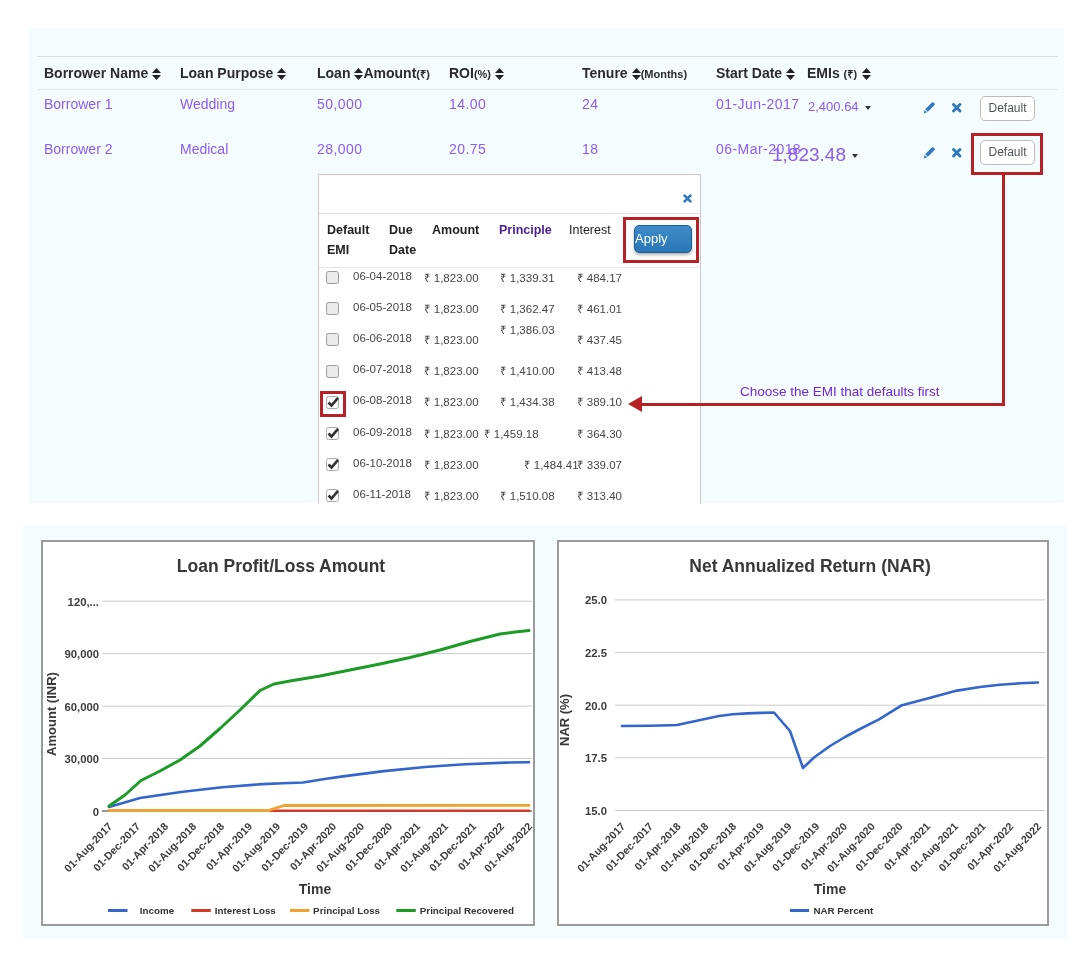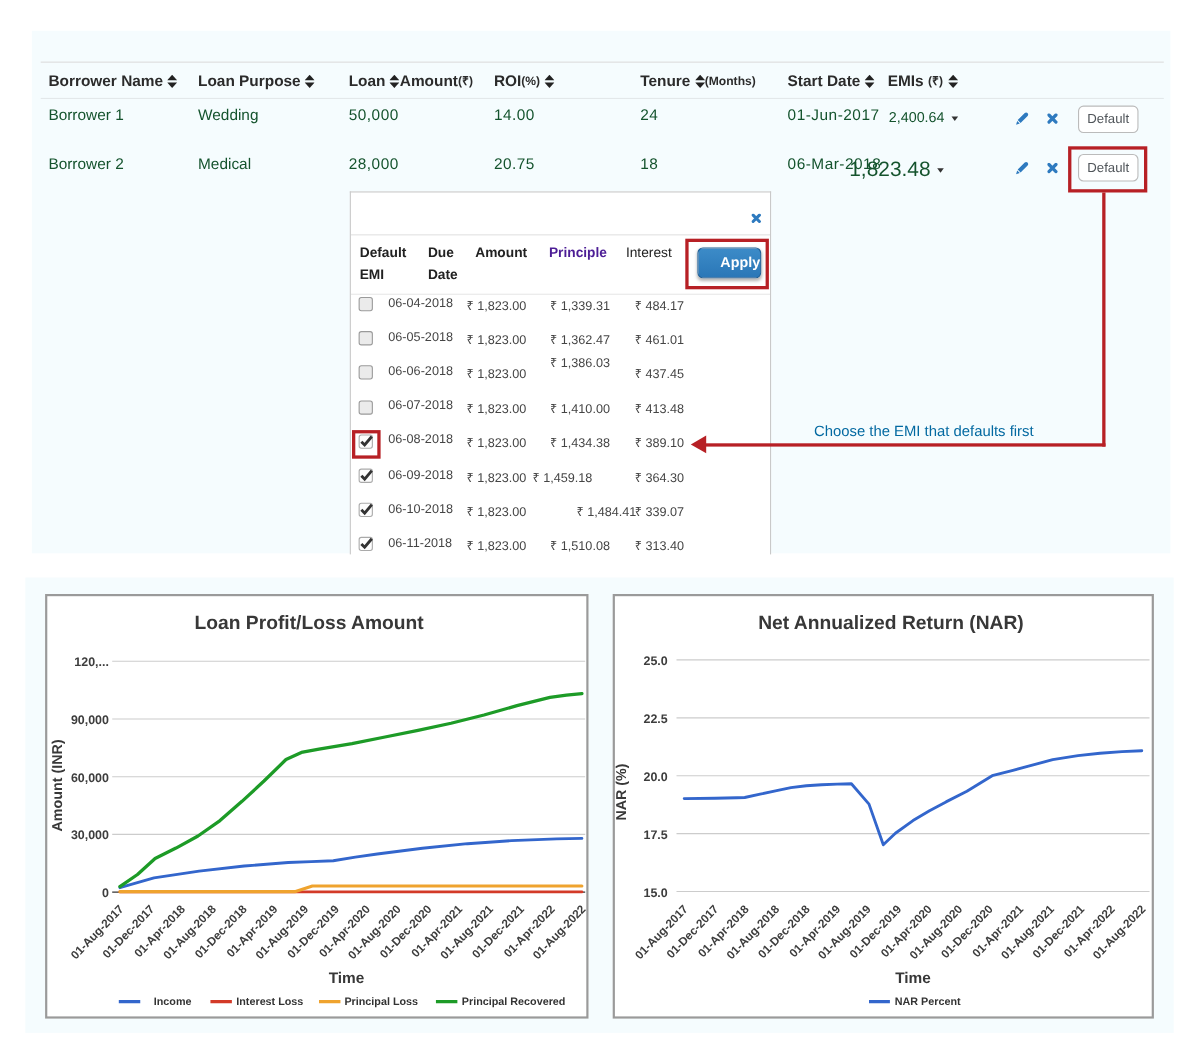--- a/index.html
+++ b/index.html
@@ -3,21 +3,21 @@
 <style>
 *{margin:0;padding:0;box-sizing:border-box}
 body{width:1084px;height:967px;background:#fff;font-family:"Liberation Sans",sans-serif;position:relative;overflow:hidden}
 .abs{position:absolute;white-space:nowrap}
 .abs>svg{display:block}
 .panel{position:absolute;background:#f5fcfe}
 .hdr{position:absolute;white-space:nowrap;font-size:14px;font-weight:700;color:#2b2b2b}
 .si{display:inline-block;margin-left:4px;vertical-align:-2px}
 .si2{display:inline-block;margin-left:5px;vertical-align:-2px}
 .hdr .small{vertical-align:0.5px}
-.cell{position:absolute;white-space:nowrap;font-size:14px;color:#14532d}
+.cell{position:absolute;white-space:nowrap;font-size:14px;color:#8b5cf6}
 .ls{letter-spacing:0.45px}
 .sort{display:inline-block}
 .small{font-size:11px}
 .btn-default{position:absolute;width:55px;height:25px;background:#fff;border:1px solid #bbb;border-radius:5px;
   font-size:12px;color:#50555a;text-align:center;line-height:23px}
 .caret{display:inline-block;width:0;height:0;border-left:3.7px solid transparent;border-right:3.7px solid transparent;
   border-top:4.6px solid #333;margin-left:6px;vertical-align:middle}
 .popup{position:absolute;left:318px;top:174px;width:383px;height:330px;background:#fff;border:1px solid #c9c9c9;border-bottom:none;overflow:hidden}
 .pr{position:absolute;white-space:nowrap;font-size:11.5px;color:#454545}
 .cb{position:relative;display:inline-block;width:13px;height:13px;border:1px solid #9a9a9a;border-radius:2.5px;background:#ebebeb}
@@ -105,21 +105,21 @@
       <svg width="9" height="9" viewBox="0 0 11 11">
         <path d="M2 2 L9 9 M9 2 L2 9" stroke="#2e7abf" stroke-width="3.4" stroke-linecap="round"></path>
       </svg>
     </div>
   <div class="abs" style="left:0px;top:38px;width:383px;height:1px;background:#e2e2e2"></div>
   <div class="abs" style="left:8px;top:45px;font-size:12.5px;font-weight:700;color:#222;line-height:20px">Default<br>EMI</div>
   <div class="abs" style="left:70px;top:45px;font-size:12.5px;font-weight:700;color:#222;line-height:20px">Due<br>Date</div>
   <div class="abs" style="left:113px;top:48px;font-size:12.5px;font-weight:700;color:#222">Amount</div>
   <div class="abs" style="left:180px;top:48px;font-size:12.5px;font-weight:700;color:#4c1d95">Principle</div>
   <div class="abs" style="left:250px;top:48px;font-size:12.5px;font-weight:400;color:#222">Interest</div>
-  <div class="abs" style="left:315px;top:50px;width:58px;height:28px;background:linear-gradient(#3c8bc8,#2a77b7);border:1px solid #1f5e94;border-radius:5px;color:#fff;font-size:13px;font-weight:700;text-align:right;line-height:26px;box-shadow:0 2px 3px rgba(0,0,0,0.3)">Apply</div>
+  <div class="abs" style="left:315px;top:50px;width:58px;height:28px;background:linear-gradient(#3c8bc8,#2a77b7);border:1px solid #1f5e94;border-radius:5px;color:#fff;font-size:13px;font-weight:400;text-align:left;line-height:26px;box-shadow:0 2px 3px rgba(0,0,0,0.3)">Apply</div>
   <div class="redbox" style="left:304px;top:42px;width:76px;height:46px"></div>
   <div class="abs" style="left:0px;top:91.5px;width:383px;height:1px;background:#e8e8e8"></div>
 </div>
 <div class="abs" style="left:0;top:0;width:1084px;height:503px;overflow:hidden">
     <div style="position:absolute;left:326px;top:270px"><span class="cb"></span></div>
     <div class="pr" style="left:353px;top:270px">06-04-2018</div>
     <div class="pr" style="left:424px;top:270px">₹ 1,823.00</div>
     <div class="pr" style="left:500px;top:270px">₹ 1,339.31</div>
     <div class="pr" style="left:577px;top:270px">₹ 484.17</div>
     <div style="position:absolute;left:326px;top:301px"><span class="cb"></span></div>
@@ -165,21 +165,21 @@
     <div class="pr" style="left:424px;top:488px">₹ 1,823.00</div>
     <div class="pr" style="left:500px;top:488px">₹ 1,510.08</div>
     <div class="pr" style="left:577px;top:488px">₹ 313.40</div>
   <div class="redbox" style="left:320px;top:391px;width:26px;height:26px"></div>
 </div>
 
 <div class="redbox" style="left:971px;top:133px;width:72px;height:42px"></div>
 <div class="abs red" style="left:1002px;top:175px;width:3px;height:231px"></div>
 <div class="abs red" style="left:636px;top:403px;width:369px;height:3px"></div>
 <div class="abs" style="left:628px;top:396px;width:0;height:0;border-top:8px solid transparent;border-bottom:8px solid transparent;border-right:14px solid #b72025"></div>
-<div class="abs" style="left:740px;top:384px;font-size:13.5px;color:#0369a1">Choose the EMI that defaults first</div>
+<div class="abs" style="left:740px;top:384px;font-size:13.5px;color:#6d28d9">Choose the EMI that defaults first</div>
 
 <div class="chartbox" style="left:41px;top:540px;width:494px;height:386px"></div>
 <div class="chartbox" style="left:557px;top:540px;width:492px;height:386px"></div>
 <svg style="position:absolute;left:43px;top:542px" width="490" height="382" viewBox="43 542 490 382">
     <line x1="102" y1="601.2" x2="532" y2="601.2" stroke="#cccccc" stroke-width="1"></line>
     <line x1="102" y1="653.6" x2="532" y2="653.6" stroke="#cccccc" stroke-width="1"></line>
     <line x1="102" y1="706.1" x2="532" y2="706.1" stroke="#cccccc" stroke-width="1"></line>
     <line x1="102" y1="758.5" x2="532" y2="758.5" stroke="#cccccc" stroke-width="1"></line>
     <line x1="102" y1="811" x2="532" y2="811" stroke="#333333" stroke-width="1.2"></line>
     <text x="99" y="605.7" font-size="11.3" font-weight="700" fill="#3d3d3d" text-anchor="end" font-family="Liberation Sans, sans-serif">120,...</text>

